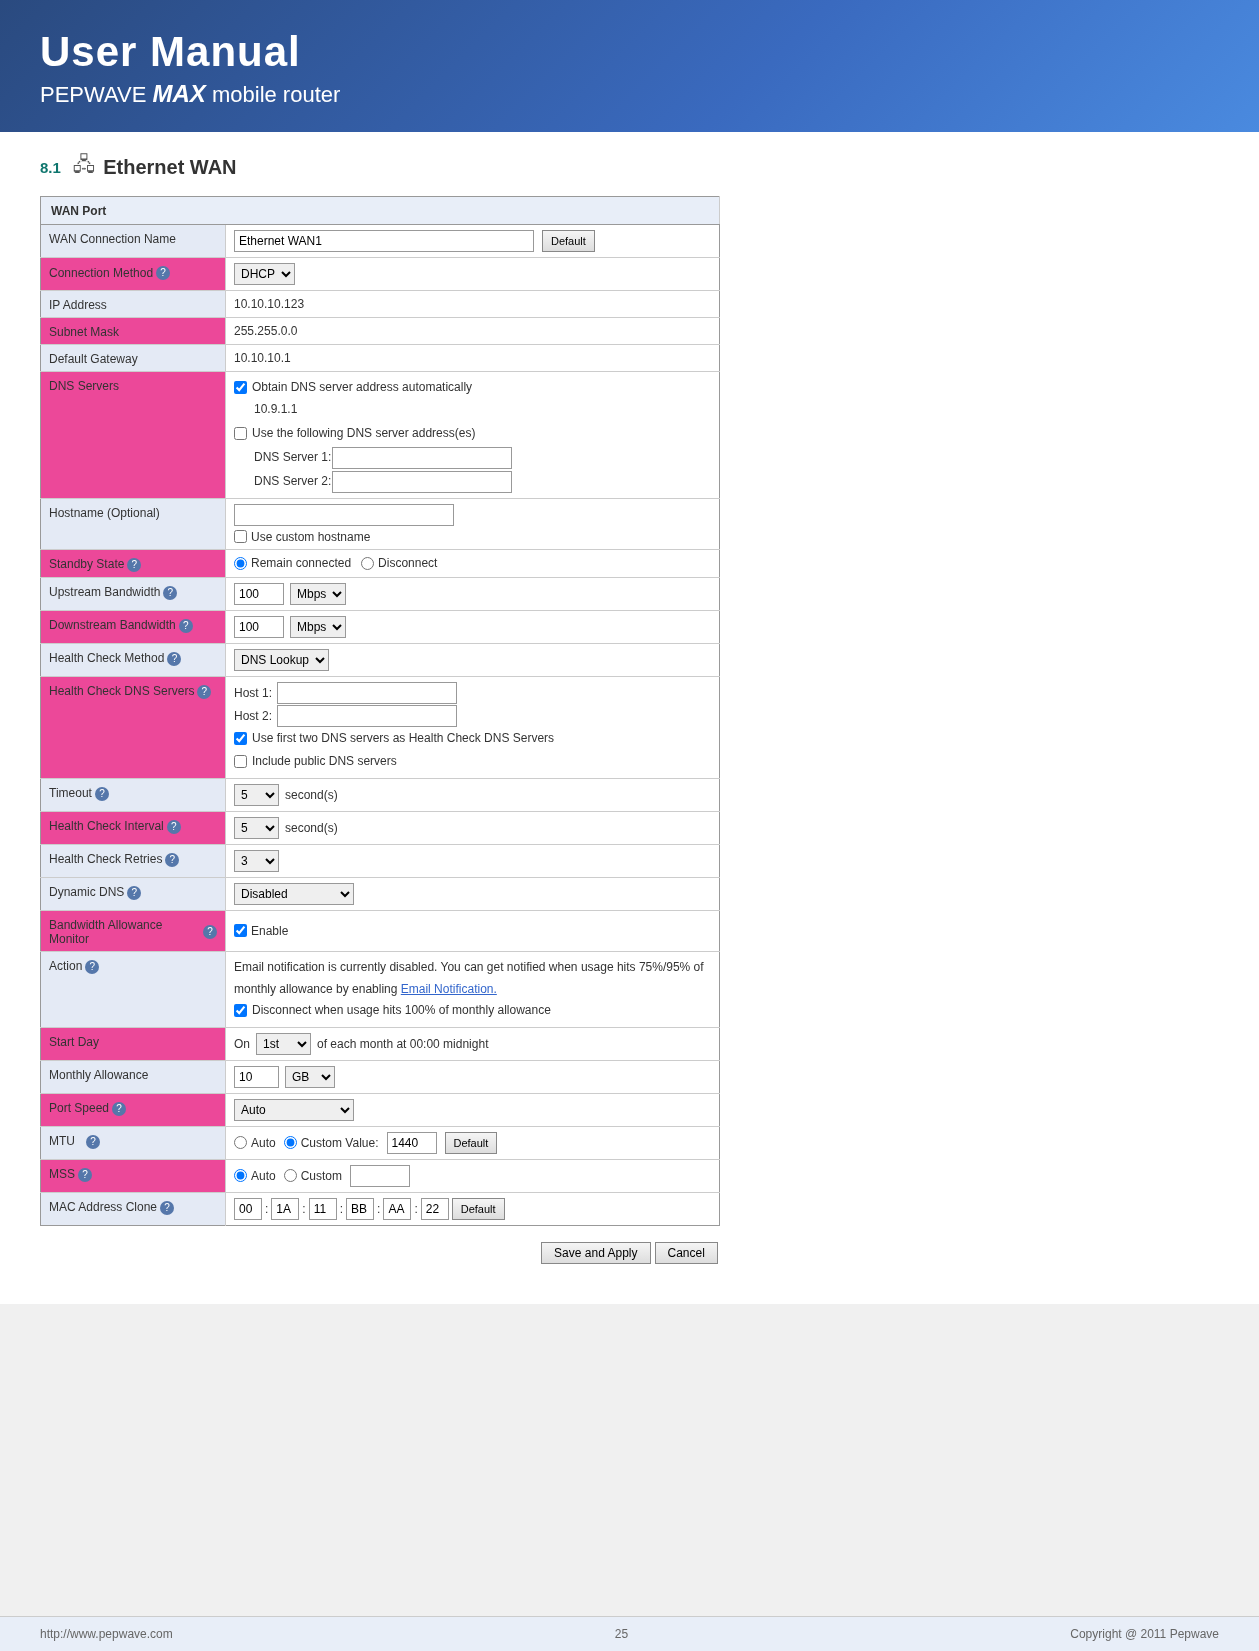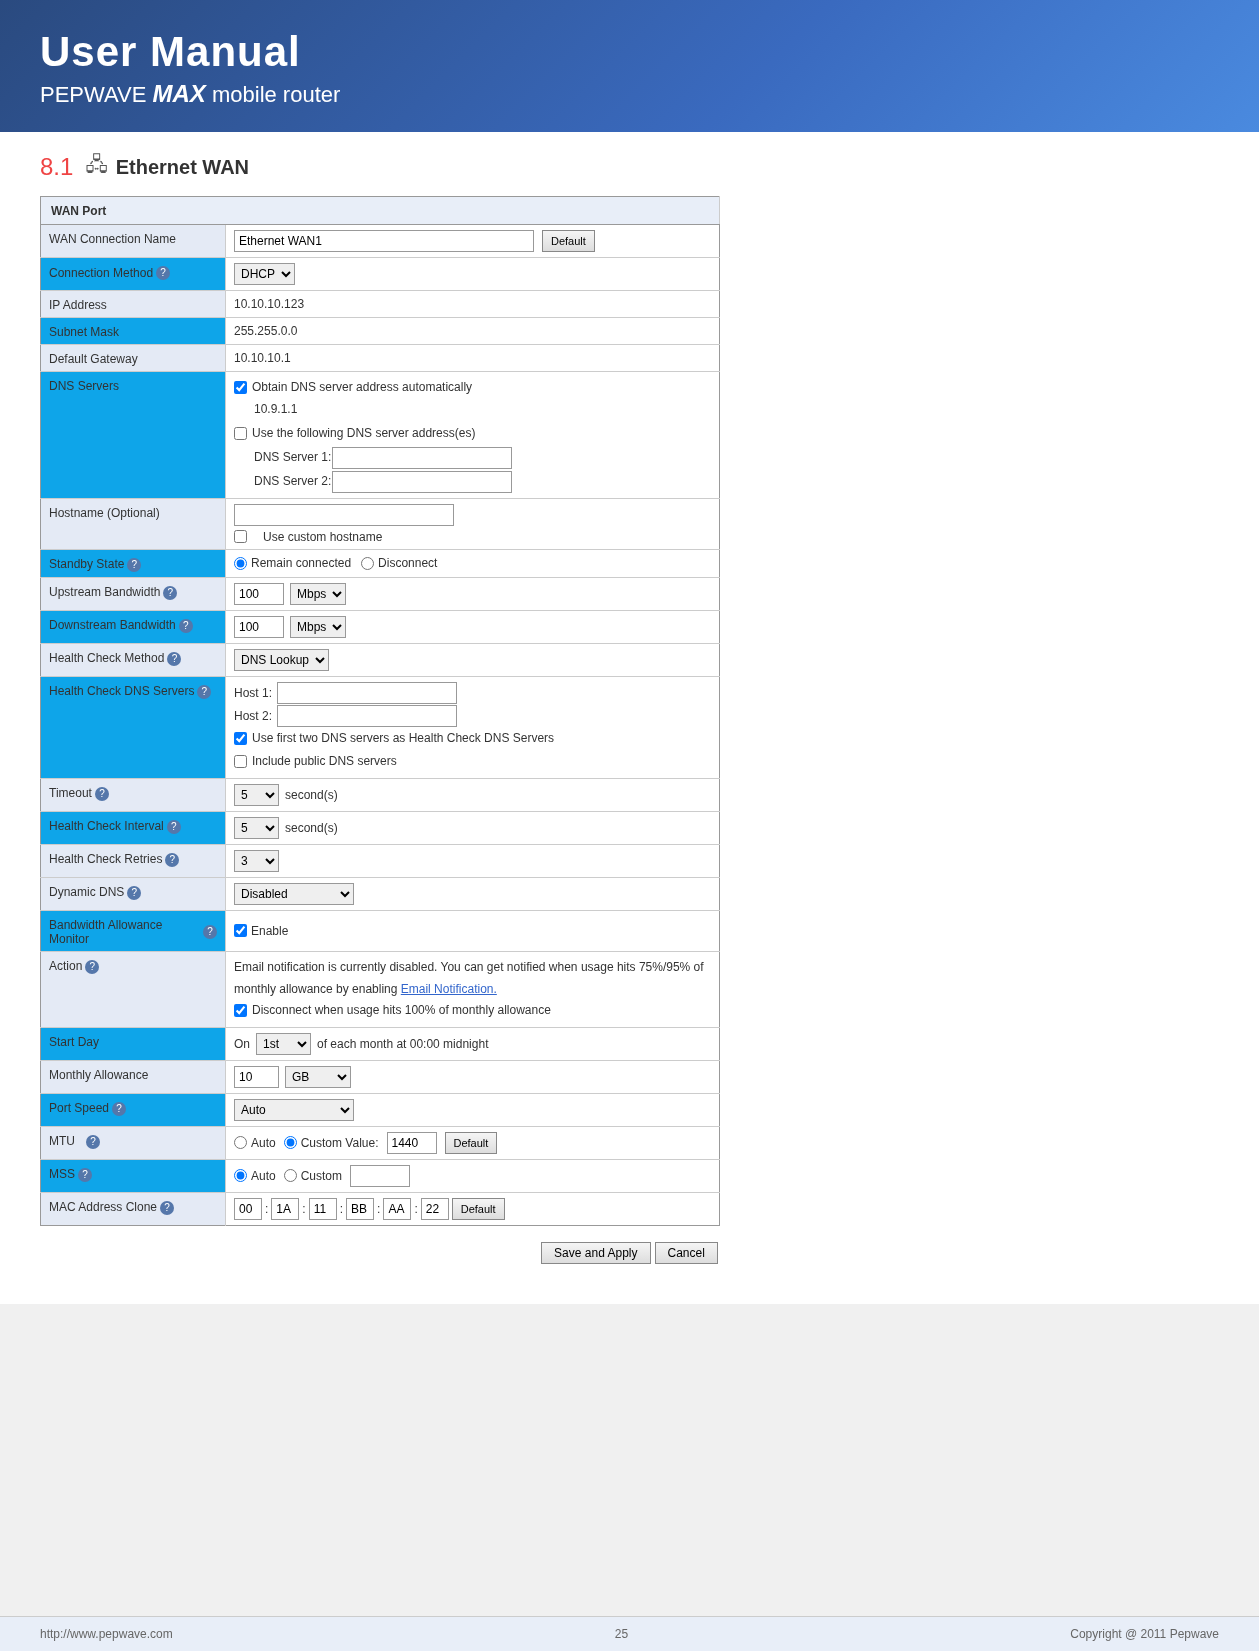--- a/index.html
+++ b/index.html
@@ -35,24 +35,24 @@
     }
 
     
     .section-heading {
       display: flex;
       align-items: center;
       padding: 18px 40px 12px 40px;
       background: white;
     }
     .section-number {
-      font-size: 24px;
-      font-weight: normal;
+      font-size: 15px;
+      font-weight: bold;
       margin-right: 12px;
-      color: #ef4444;
+      color: #0f766e;
     }
     .section-icon {
       margin-right: 8px;
       font-size: 20px;
       color: #555;
     }
     .section-title {
       font-size: 20px;
       font-weight: bold;
       color: #333;
@@ -130,21 +130,21 @@
 
     .default-btn {
       border: 1px solid #888;
       background: linear-gradient(to bottom, #f5f5f5, #ddd);
       padding: 2px 8px;
       font-size: 11px;
       cursor: pointer;
       height: 22px;
     }
 
-    .row-even td:first-child { background: #0ea5e9; }
+    .row-even td:first-child { background: #ec4899; }
     .row-odd td:first-child { background: #e4eaf5; }
 
     .dns-block { line-height: 1.8; font-size: 12px; }
     .dns-block label { display: flex; align-items: center; gap: 5px; }
     .dns-server-row { display: flex; align-items: center; gap: 1px; margin-left: 20px; margin-top: 2px; }
 
     .radio-group { display: flex; align-items: center; gap: 10px; font-size: 12px; }
     .radio-group label { display: flex; align-items: center; gap: 4px; }
 
     .bw-row { display: flex; align-items: center; gap: 6px; }
@@ -200,21 +200,21 @@
       background: #e8eef8;
       border-top: 1px solid #ccc;
       padding: 10px 40px;
       display: flex;
       justify-content: space-between;
       align-items: center;
       font-size: 12px;
       color: #666;
     }
 
-    .checkbox-label { display: flex; align-items: center; gap: 16px; font-size: 12px; }
+    .checkbox-label { display: flex; align-items: center; gap: 4px; font-size: 12px; }
 
     .enable-row { display: flex; align-items: center; gap: 5px; font-size: 12px; }
     .enable-row label { display: flex; align-items: center; gap: 4px; }
 
     .retries-row { display: flex; align-items: center; }
   </style>
 </head>
 <body>
 
 <div class="header">
@@ -526,21 +526,21 @@
             <span>of each month at 00:00 midnight</span>
           </div>
         </td>
       </tr>
 
       <tr class="row-odd">
         <td>Monthly Allowance</td>
         <td>
           <div class="monthly-row">
             <input type="text" style="width: 45px;" value="10">
-            <select style="width:66px;">
+            <select style="width:50px;">
               <option>GB</option>
             </select>
           </div>
         </td>
       </tr>
 
       <tr class="row-even">
         <td>
           <div style="display:flex;align-items:center;gap:3px;">
             <span>Port Speed</span>

